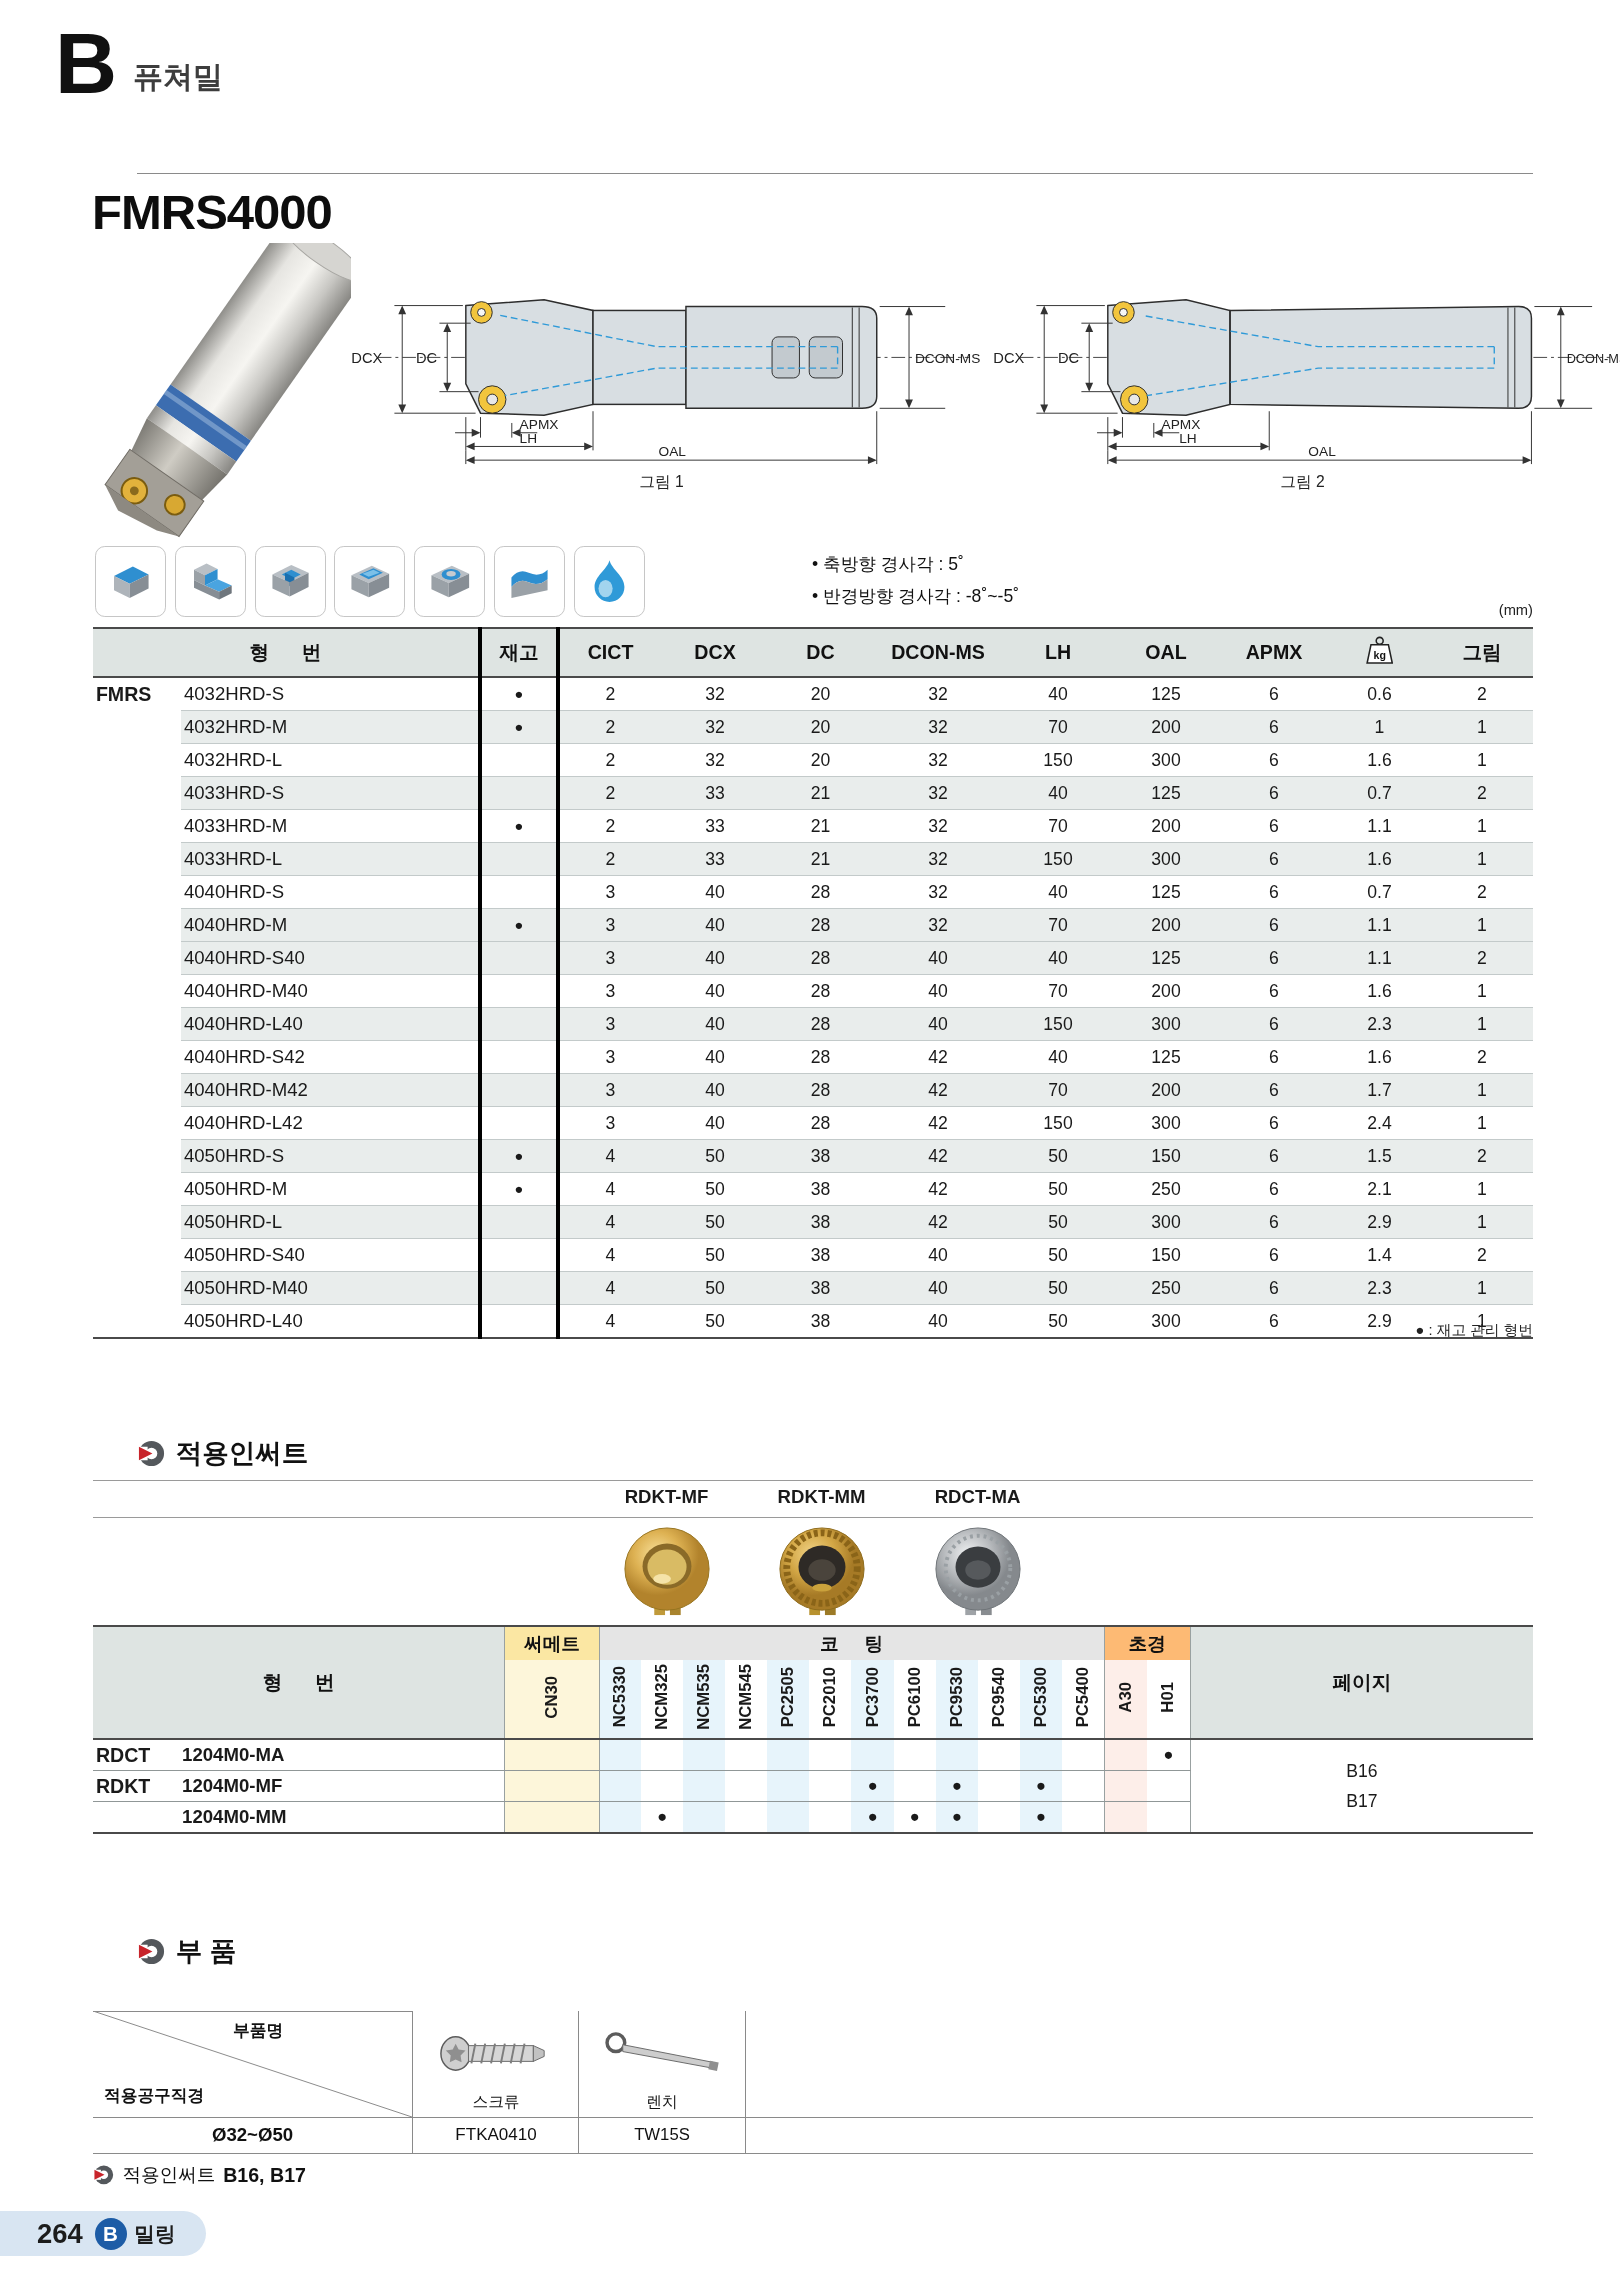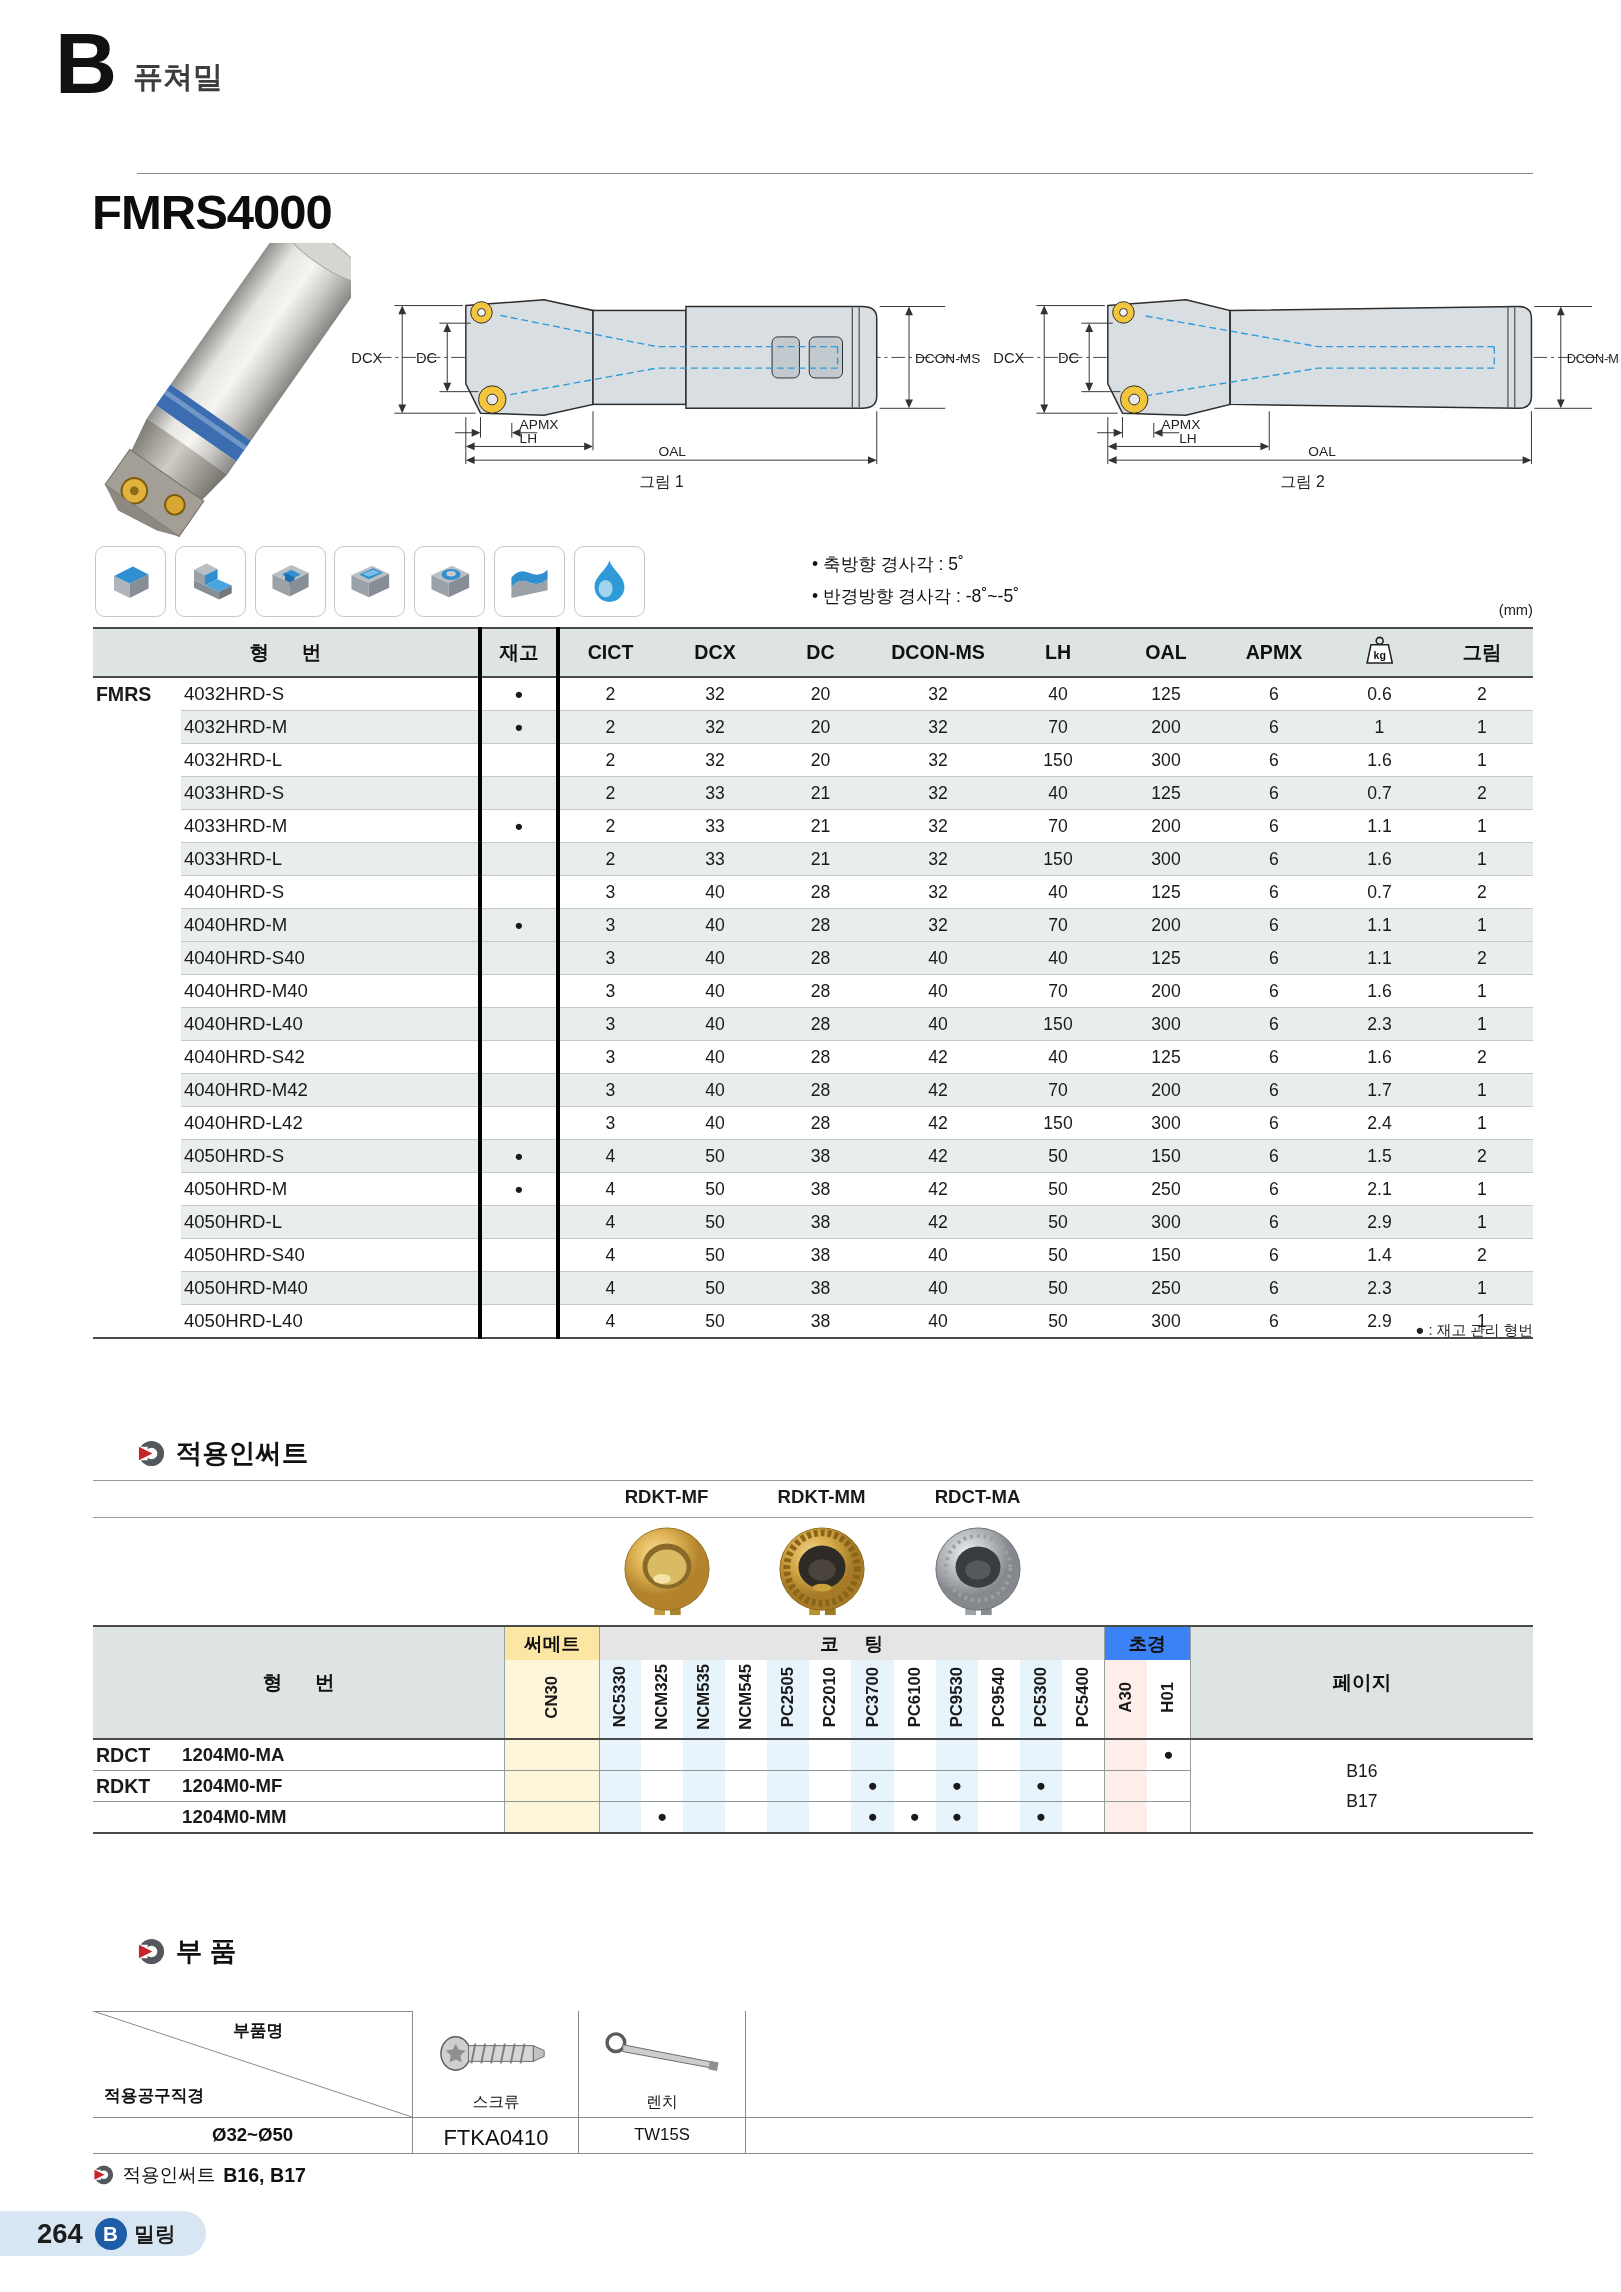--- a/index.html
+++ b/index.html
@@ -46,21 +46,21 @@
   
   .hline{background:#9a9a9a;height:1px;}
   .ins-name{font-size:18.6px;font-weight:bold;text-align:center;width:147px;}
 
   table.ins{border-collapse:collapse;table-layout:fixed;width:1440px;}
   .ins th,.ins td{padding:0;}
   .ins .tr1 th{height:33px;font-size:18.6px;font-weight:bold;border-top:2px solid #4a4a4a;color:#111;}
   .ins th.th-gray{background:#dee4e2;font-size:19.6px;border-bottom:2px solid #4a4a4a;}
   .ins th.th-cer{background:#fbe7a3;}
   .ins th.th-coat{background:#e5e5e5;}
-  .ins th.th-car{background:#3b82f6;margin-left:36px;}
+  .ins th.th-car{background:#fdba74;margin-left:36px;}
   .ins .tr2 th{height:78px;border-bottom:2px solid #4a4a4a;vertical-align:middle;}
   .vtext{writing-mode:vertical-rl;transform:rotate(180deg);font-size:16.7px;font-weight:bold;display:inline-block;}
   .ins td{height:30px;text-align:center;font-size:17.6px;border-bottom:1px solid #909797;}
   .ins td.prefix{text-align:left;font-weight:bold;font-size:19.6px;padding-left:2.9px;}
   .ins td.model{text-align:left;font-weight:bold;font-size:18.6px;padding-left:2.9px;}
   .ins tr:last-child td{border-bottom:2px solid #4a4a4a;}
   .ins .bg-y{background:#fdf6da;}
   .ins .bg-b{background:#e7f4fb;}
   .ins .bg-p{background:#fdeee9;}
   .ins .rl{border-left:1px solid #99a1a1;}
@@ -836,21 +836,21 @@
   <path d="M99,25 L110,30 L110,36 L99,41 Z" fill="#c2c2c2" stroke="#6a6a6a"></path>
 </svg>
 <svg class="abs" style="left:603px;top:2027px" width="123" height="55" viewBox="0 0 125 56">
   <circle cx="13" cy="16" r="9" fill="none" stroke="#5c5c5c" stroke-width="3.5"></circle>
   <path d="M20,18 L112,36 L112,42 L20,25 Z" fill="#cdcdcd" stroke="#6a6a6a"></path>
   <rect x="108" y="35" width="9" height="9" fill="#8f8f8f" transform="rotate(11 112 39)"></rect>
 </svg>
 <div class="parts-val" style="left:413px;top:2092px;width:166px;font-size:15.7px">스크류</div>
 <div class="parts-val" style="left:579px;top:2092px;width:166px;font-size:15.7px">렌치</div>
 <div class="parts-val" style="left:93px;top:2124px;width:319px;font-weight:bold;font-size:18.6px">Ø32~Ø50</div>
-<div class="parts-val" style="left:413px;top:2125px;width:166px;font-size:22px">FTKA0410</div>
+<div class="parts-val" style="left:413px;top:2125px;width:166px;font-size:17px">FTKA0410</div>
 <div class="parts-val" style="left:579px;top:2125px;width:166px;font-size:16.7px">TW15S</div>
 
 <div class="abs ref-note">
   <svg width="21.6" height="21.6" viewBox="0 0 30 30">
     <circle cx="15" cy="15" r="13" fill="#54585c"></circle>
       <circle cx="15" cy="15" r="6" fill="#fff"></circle>
     <rect x="0" y="8" width="11" height="14" fill="#fff"></rect>
       <path d="M2,8 L16,15 L2,22 Z" fill="#c8242b"></path>
   </svg>
   <span>적용인써트</span>

